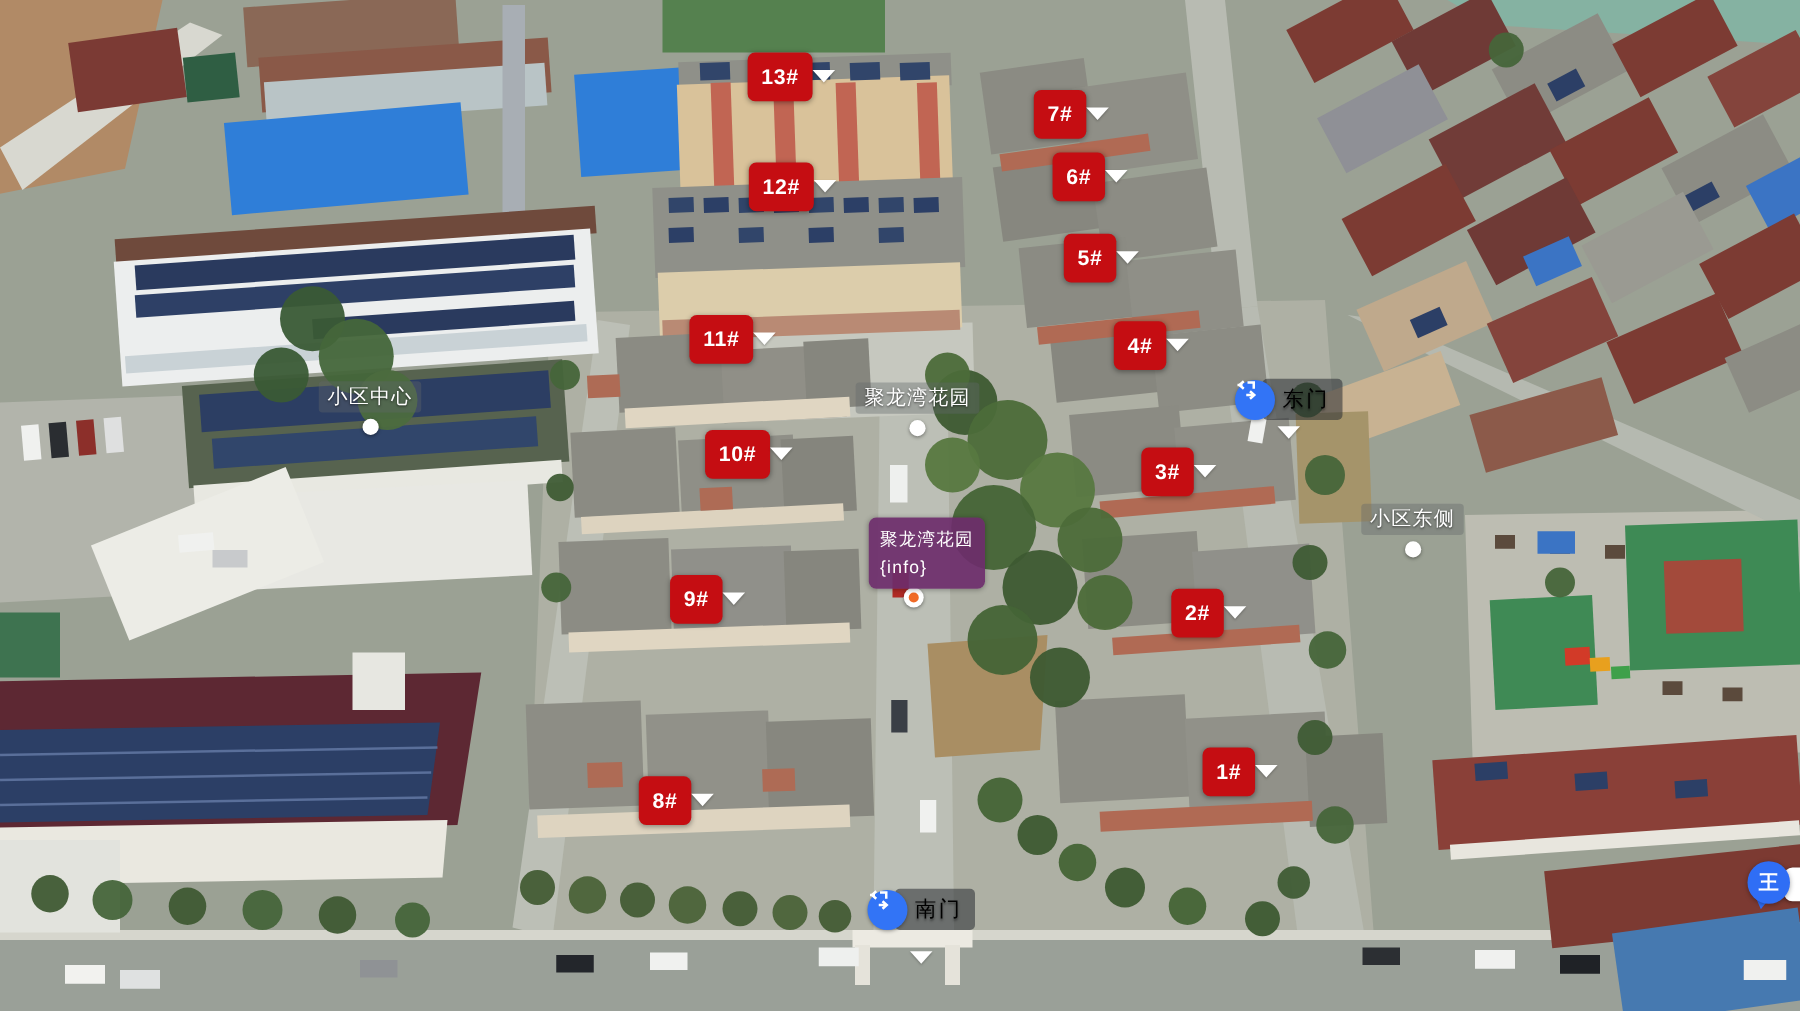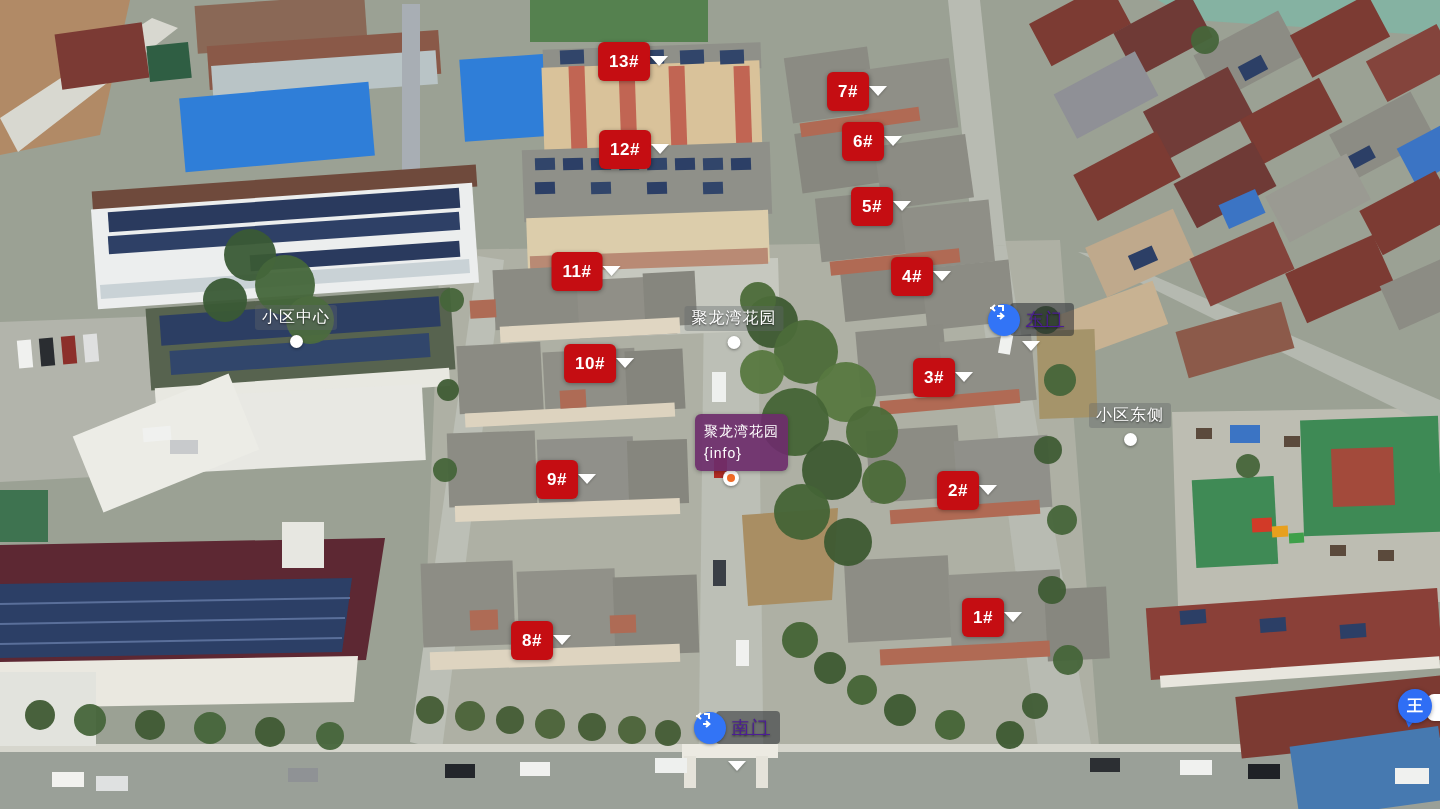--- a/index.html
+++ b/index.html
@@ -14,23 +14,23 @@
     padding:11px 11px;border-radius:6px;min-width:24px;text-align:center;
     box-shadow:0 1px 4px rgba(0,0,0,.35);letter-spacing:.5px;}
   .tri-down{width:0;height:0;border-left:9px solid transparent;border-right:9px solid transparent;
     border-top:10px solid #fff;margin-top:-2px;filter:drop-shadow(0 1px 1px rgba(0,0,0,.25));}
 
   
   .gmarker{position:absolute;display:flex;flex-direction:column;align-items:center;cursor:pointer;z-index:22;}
   .gmarker .grow{display:flex;align-items:center;}
   .gicon{width:32px;height:32px;border-radius:50%;background:#3274f6;display:flex;align-items:center;
     justify-content:center;box-shadow:0 1px 3px rgba(0,0,0,.35);z-index:2;flex:0 0 32px;}
-  .gtext{background:rgba(40,44,50,.55);color:#4c1d95;font-size:17px;letter-spacing:2px;
+  .gtext{background:rgba(40,44,50,.55);color:#000000;font-size:17px;letter-spacing:2px;
     padding:5px 10px 5px 16px;border-radius:4px;margin-left:-10px;white-space:nowrap;
-    text-shadow:0 1px 2px rgba(0,0,0,.5);text-decoration:underline;}
+    text-shadow:0 1px 2px rgba(0,0,0,.5);}
   .gmarker .tri-down{margin-top:5px;}
 
   
   .amarker{position:absolute;transform:translateX(-50%);display:flex;flex-direction:column;align-items:center;cursor:pointer;z-index:18;}
   .atext{background:rgba(98,102,106,.38);color:#fff;font-size:16px;letter-spacing:1px;
     padding:2px 7px;border-radius:3px;white-space:nowrap;text-shadow:0 1px 2px rgba(0,0,0,.65);}
   .adot{width:13px;height:13px;border-radius:50%;background:#fff;margin-top:5px;
     box-shadow:0 1px 3px rgba(0,0,0,.4);}
 
   

